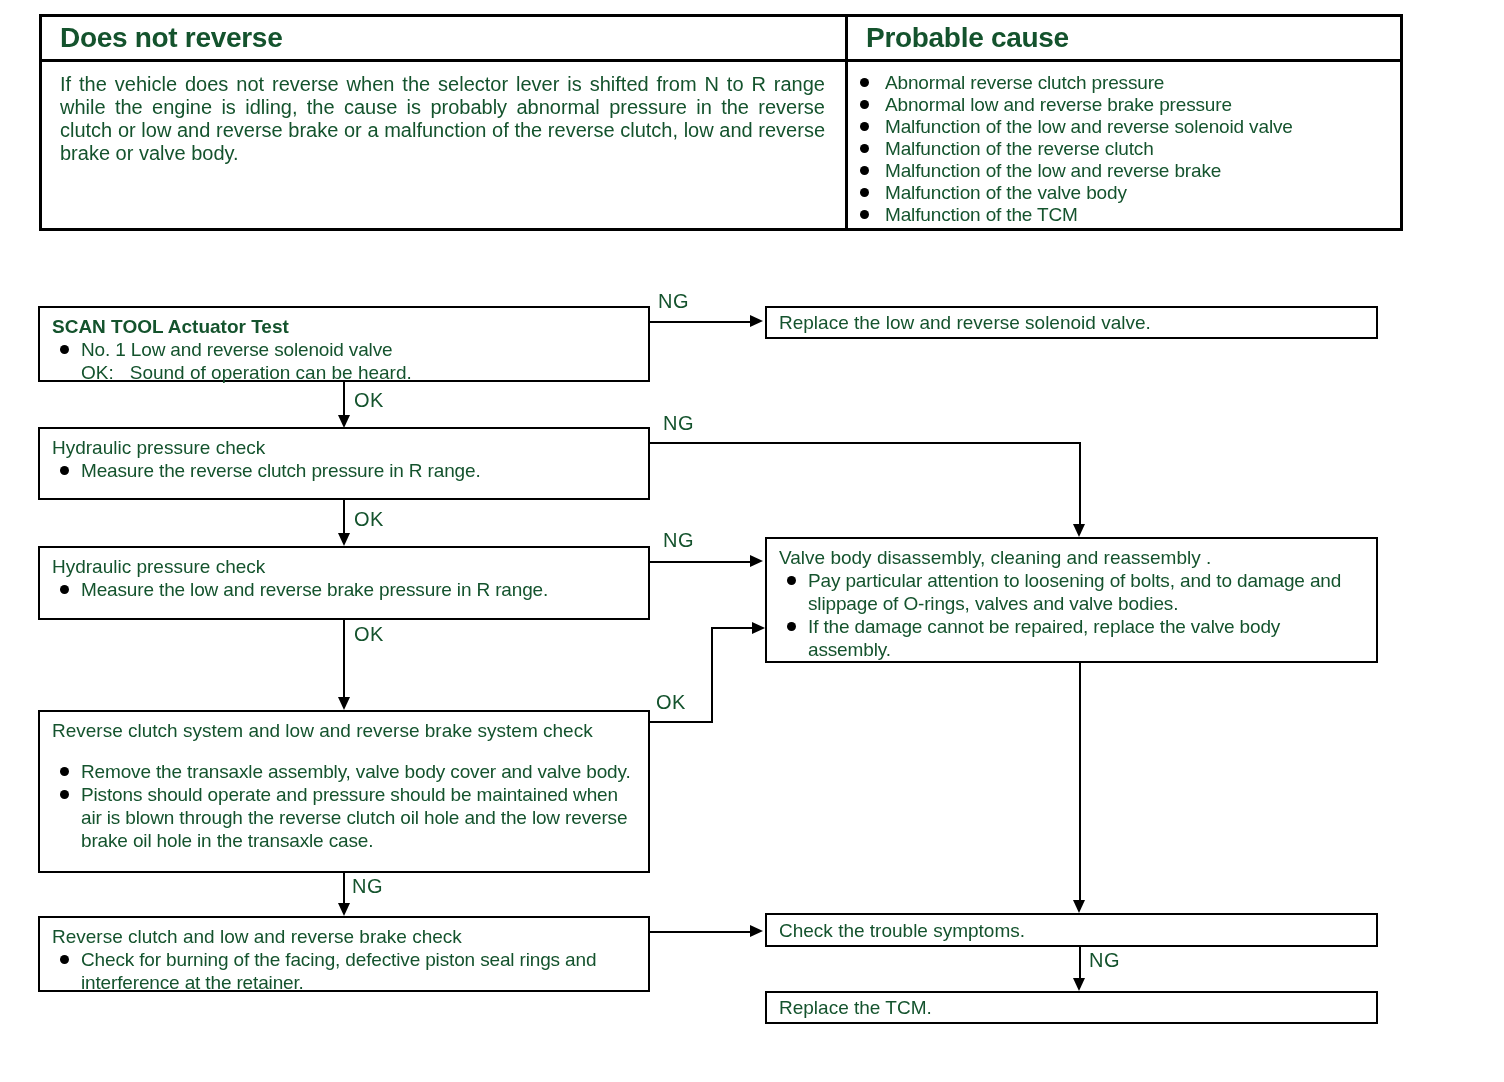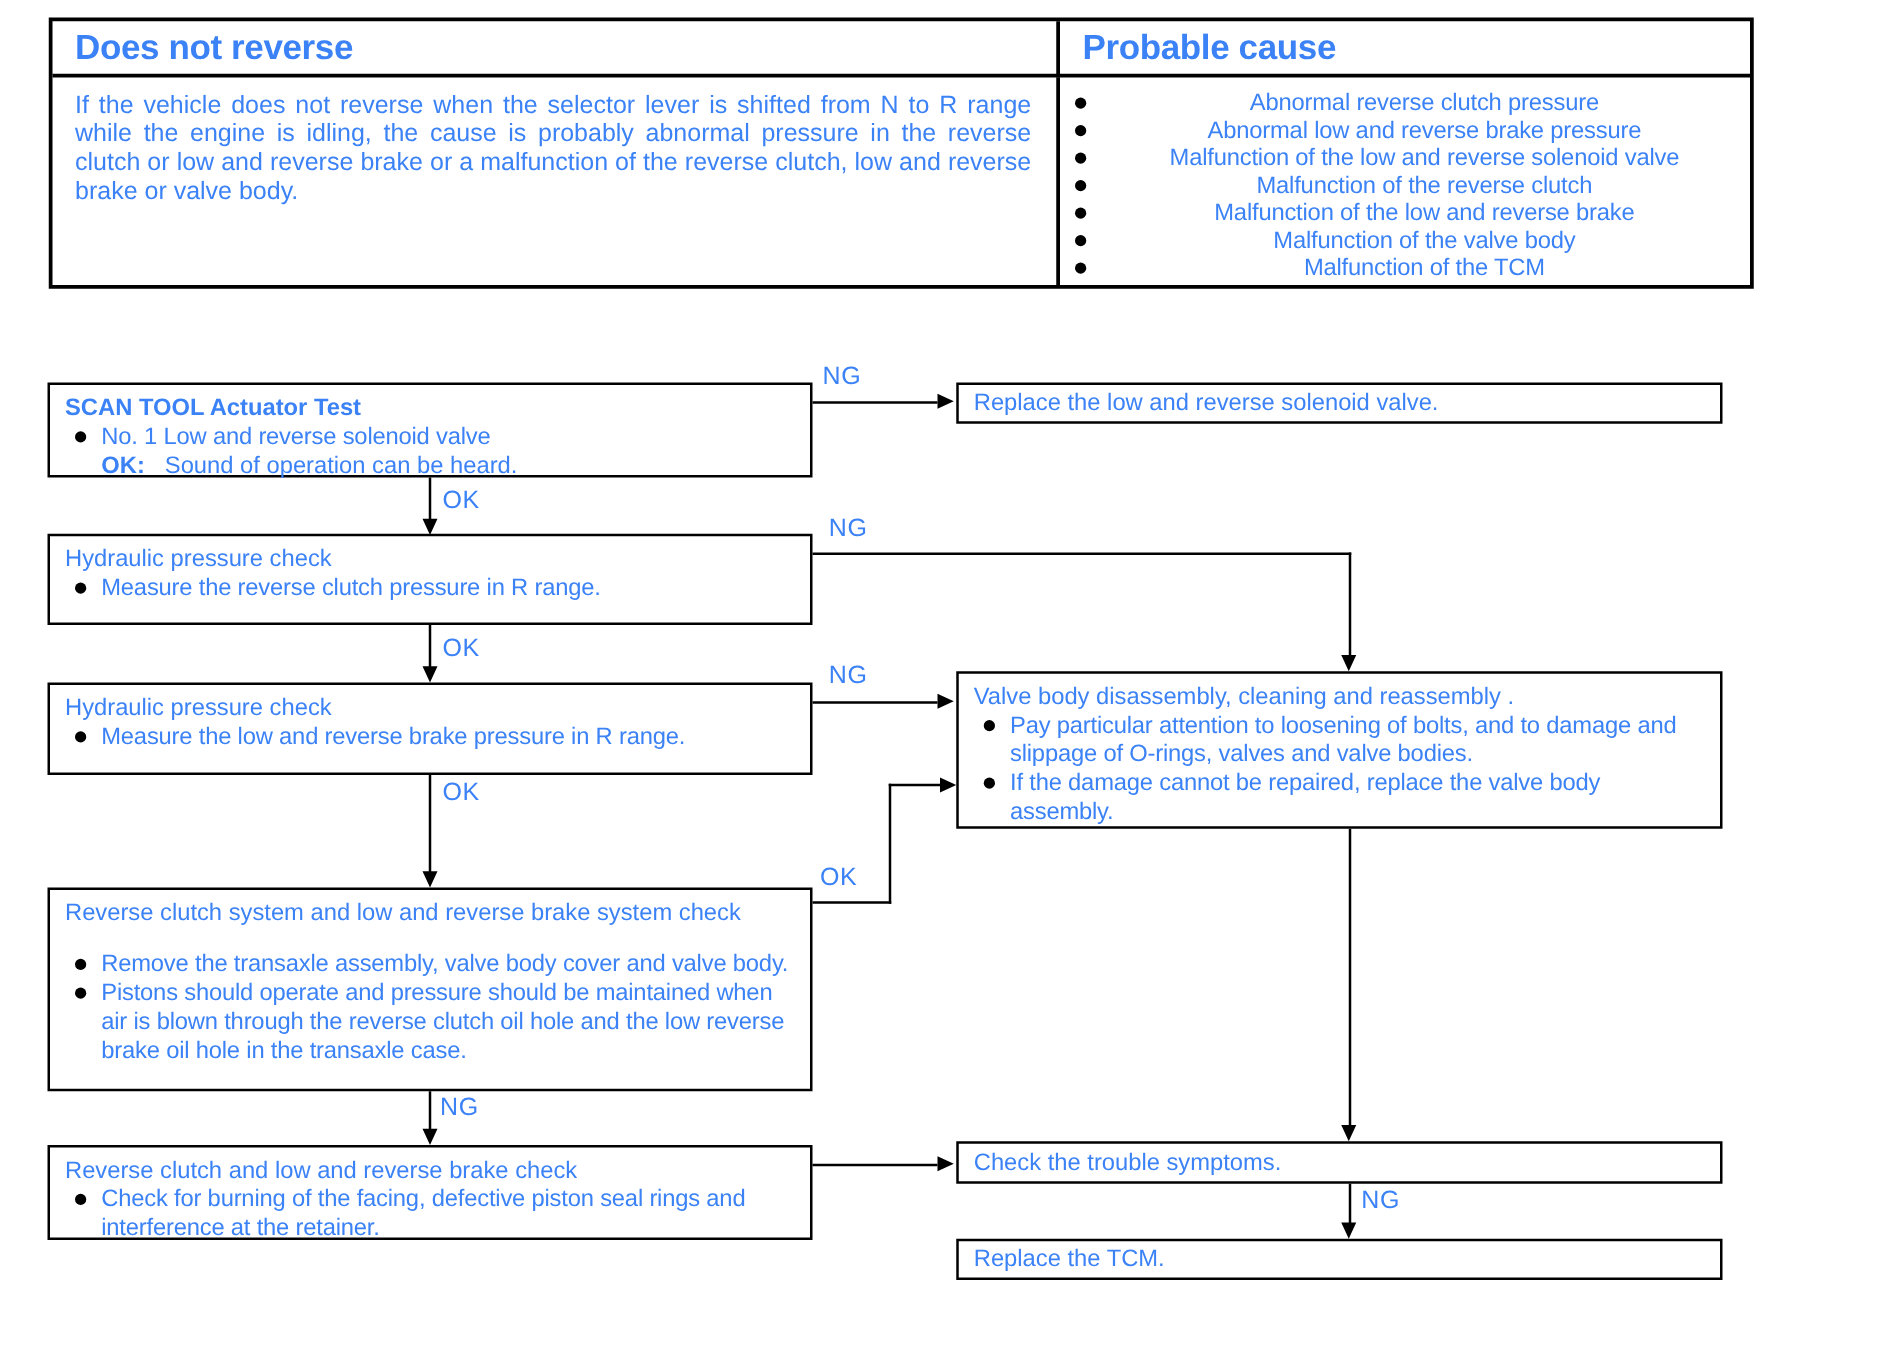--- a/index.html
+++ b/index.html
@@ -1,18 +1,18 @@
 <!DOCTYPE html>
 <html><head>
 <meta charset="utf-8">
 <style>
   html,body { margin:0; padding:0; background:#ffffff; }
   .page {
     position:relative; width:1504px; height:1082px; background:#ffffff;
-    color:#3b82f6; font-family:"Liberation Sans", sans-serif;
+    color:#14532d; font-family:"Liberation Sans", sans-serif;
     -webkit-font-smoothing:antialiased;
   }
 
   
   .tbl {
     position:absolute; left:39px; top:14px; width:1364px; height:217px;
     box-sizing:border-box; border:3px solid #000; background:#fff;
     display:grid; grid-template-columns:806px 1fr; grid-template-rows:45px 1fr;
   }
   .tc { box-sizing:border-box; overflow:hidden; }
@@ -30,25 +30,25 @@
     border:2px solid #000; font-size:19px; line-height:23px;
   }
   .pad { padding:7px 12px; }
   .single { display:flex; align-items:center; padding:0 12px; }
   .bold { font-weight:bold; }
   .brow { display:flex; align-items:flex-start; }
   .dot {
     flex:0 0 auto; width:9px; height:9px; border-radius:50%;
     background:#000; margin:7px 12px 0 8px;
   }
-  .cause { display:flex; align-items:flex-start;text-align:center; }
+  .cause { display:flex; align-items:flex-start; }
   .cause .dot { margin:6px 16px 0 0; }
   .btxt { flex:1; letter-spacing:-0.15px; }
   .okline { margin-left:29px; }
-  .okline .pre { font-weight:bold; margin-right:16px; }
+  .okline .pre { font-weight:normal; margin-right:16px; }
   .gap { margin-top:18px; }
 
   
   .hl, .vl { position:absolute; background:#000; }
   .hl { height:2px; } .vl { width:2px; }
   .ad { position:absolute; width:0; height:0;
         border-left:6px solid transparent; border-right:6px solid transparent;
         border-top:13px solid #000; }
   .ar { position:absolute; width:0; height:0;
         border-top:6px solid transparent; border-bottom:6px solid transparent;

